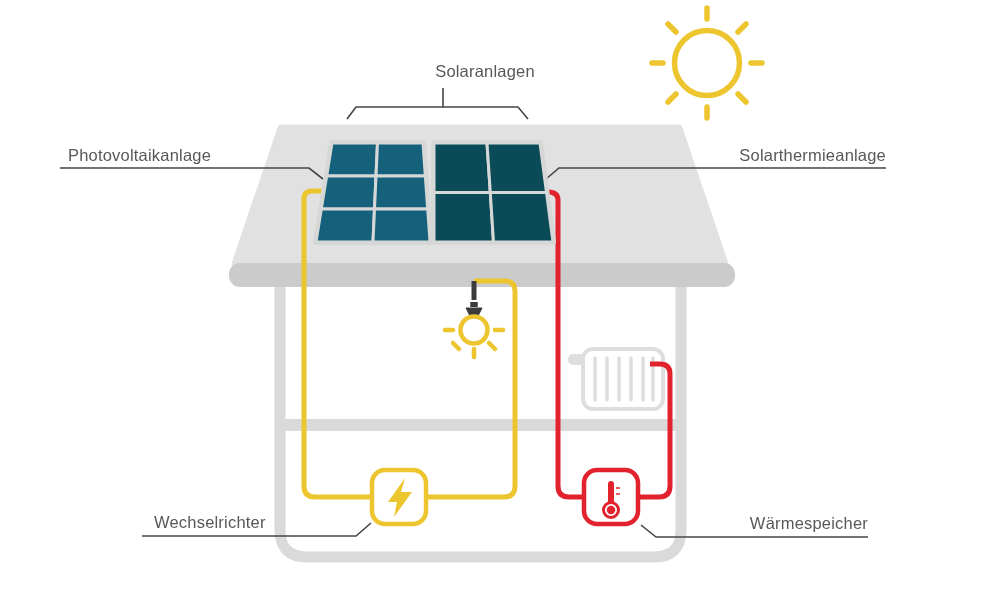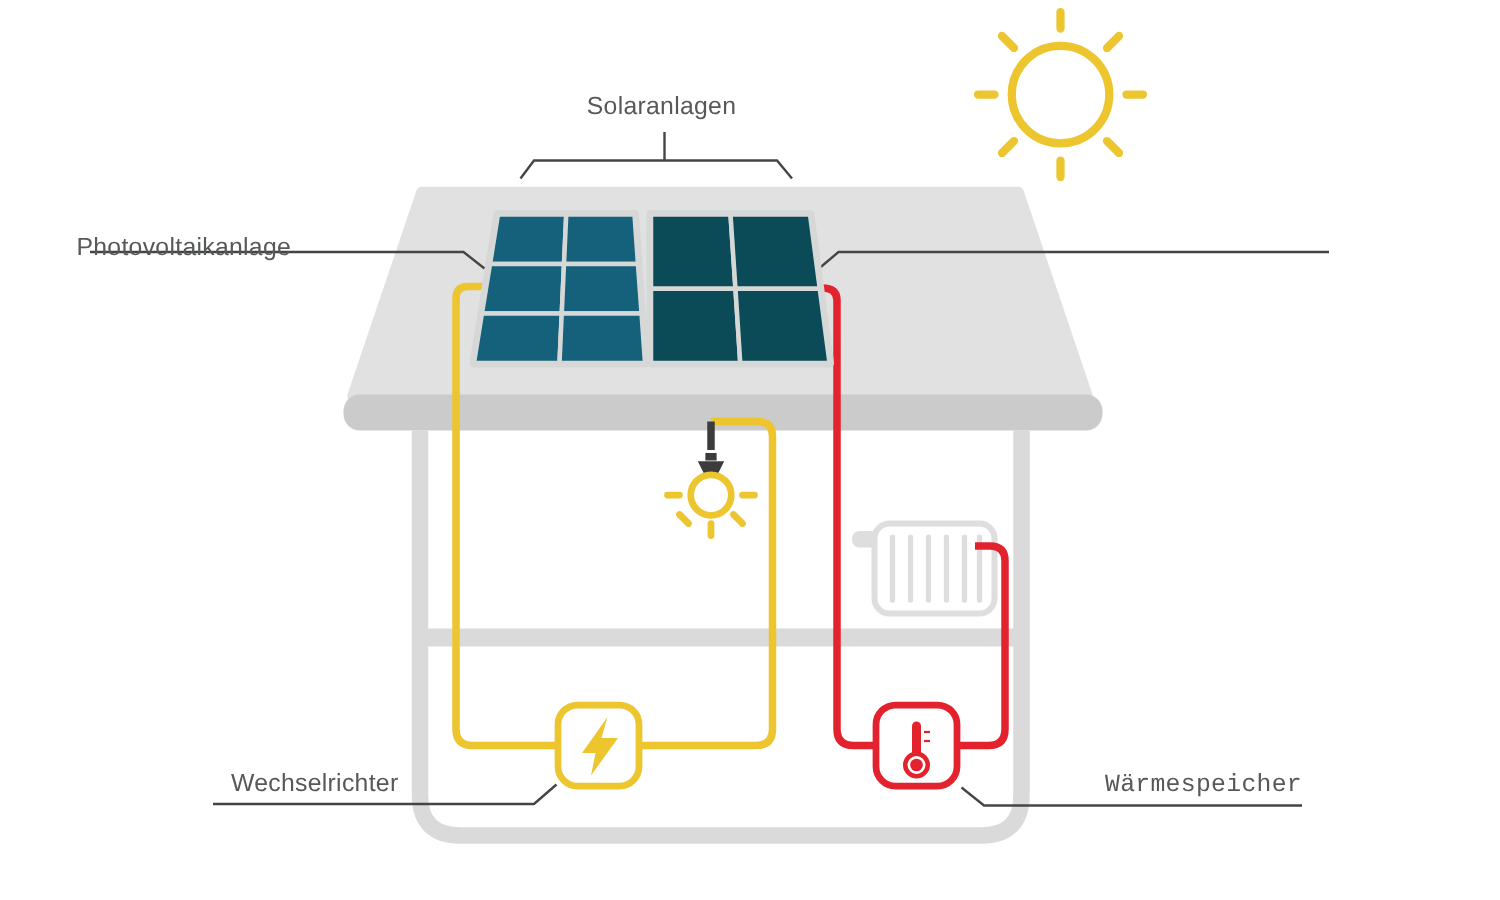--- a/index.html
+++ b/index.html
@@ -5,21 +5,21 @@
   html,body{margin:0;padding:0;background:#fff;}
   .stage{
     position:relative;width:1000px;height:600px;overflow:hidden;background:#fff;
     font-family:"Liberation Sans",sans-serif;
   }
   svg.diagram{position:absolute;left:0;top:0;}
   .lbl{
     position:absolute;color:var(--text,#57585A);font-size:16.5px;
     letter-spacing:.2px;white-space:nowrap;line-height:20px;
   }
-  .lbl-center{transform:translateX(-50%);}
+  .lbl-center{transform:translateX(-50%);margin-left:44px;}
   
   .leader{fill:none;stroke:var(--leader,#454545);stroke-width:1.6;}
   .circuit-y{fill:none;stroke:var(--yellow,#ECC52F);stroke-width:5;}
   .circuit-r{fill:none;stroke:var(--red,#E2232E);stroke-width:5;}
   .device-y{fill:#fff;stroke:var(--yellow,#ECC52F);stroke-width:4.5;}
   .device-r{fill:#fff;stroke:var(--red,#E2232E);stroke-width:4.5;}
   .sunline{fill:none;stroke:var(--yellow,#ECC52F);stroke-width:5.5;stroke-linecap:round;}
   .bulbline{fill:none;stroke:var(--yellow,#ECC52F);stroke-width:4.5;stroke-linecap:round;}
   .cordline{stroke:var(--cord,#3C3C3C);}
   .roof-slab{fill:var(--roof,#E1E1E1);stroke:var(--roof,#E1E1E1);stroke-width:7;stroke-linejoin:round;}
@@ -129,16 +129,17 @@
       <line class="sunline" x1="751" y1="63" x2="762" y2="63"></line>
       <line class="sunline" x1="663" y1="63" x2="652" y2="63"></line>
       <line class="sunline" x1="738" y1="32" x2="746" y2="24"></line>
       <line class="sunline" x1="676" y1="32" x2="668" y2="24"></line>
       <line class="sunline" x1="738" y1="94" x2="746" y2="102"></line>
       <line class="sunline" x1="676" y1="94" x2="668" y2="102"></line>
     </g>
   </svg>
 
   <div class="lbl lbl-center" style="left:441px;top:61px;">Solaranlagen</div>
-  <div class="lbl" style="left:51px;top:145px;margin-top:10px;">Photovoltaikanlage</div>
+  <div class="lbl" style="left:68px;top:145px;">Photovoltaikanlage</div>
+  <div class="lbl" style="right:114px;top:145px;">Solarthermieanlage</div>
   <div class="lbl" style="left:154px;top:512px;">Wechselrichter</div>
-  <div class="lbl" style="right:132px;top:513px;font-family:Liberation Mono, monospace;">Wärmespeicher</div>
+  <div class="lbl" style="right:132px;top:513px;">Wärmespeicher</div>
 </div>
 
 </body></html>

